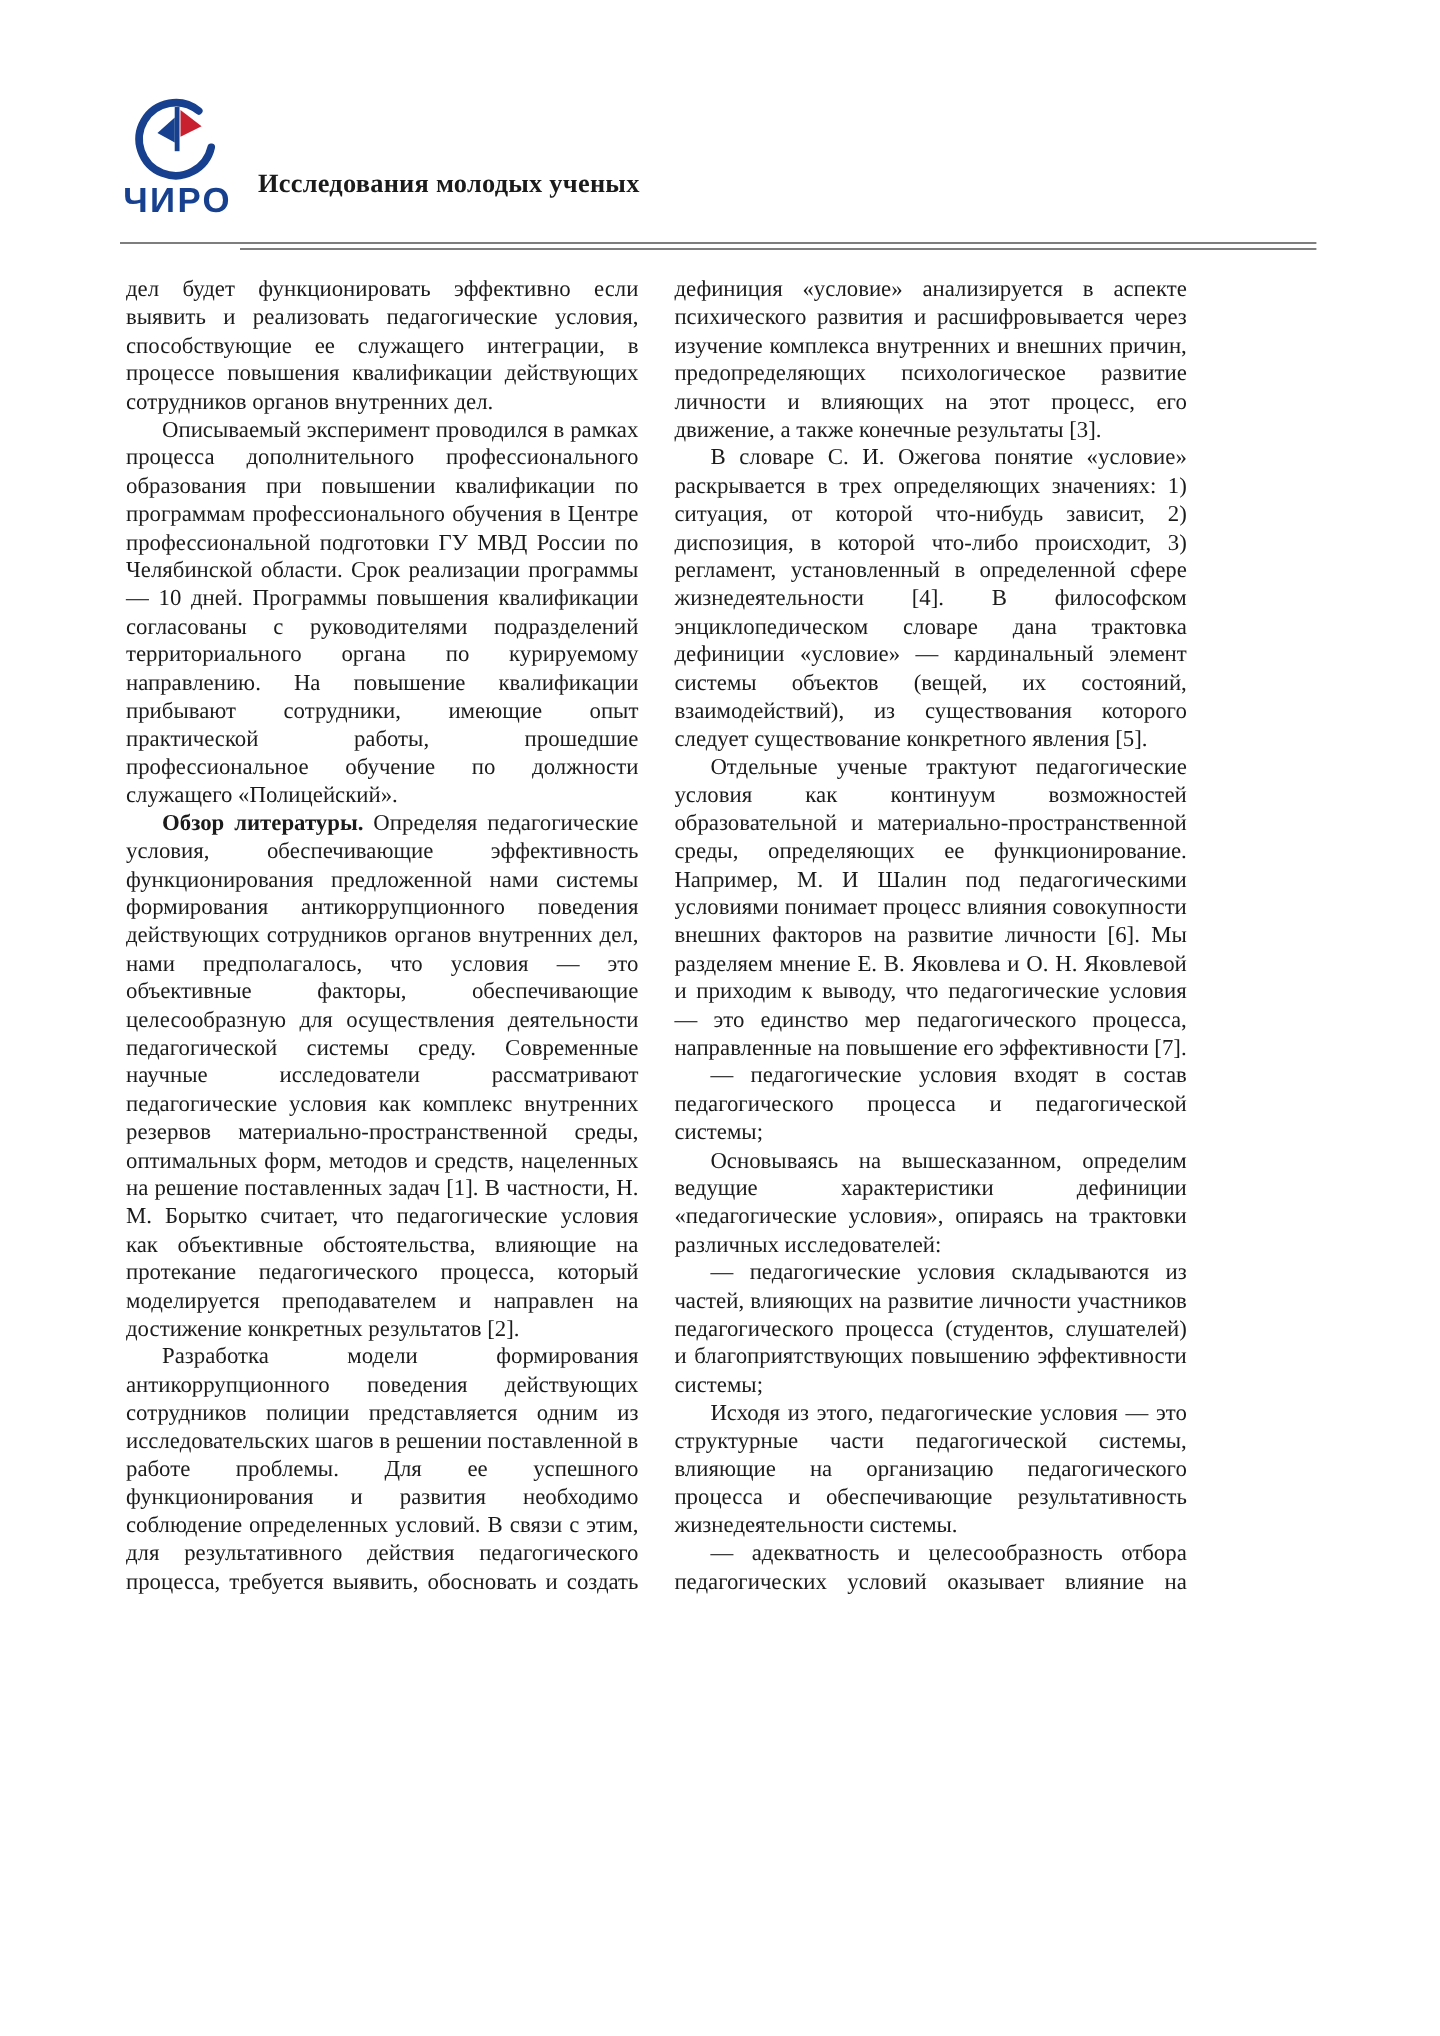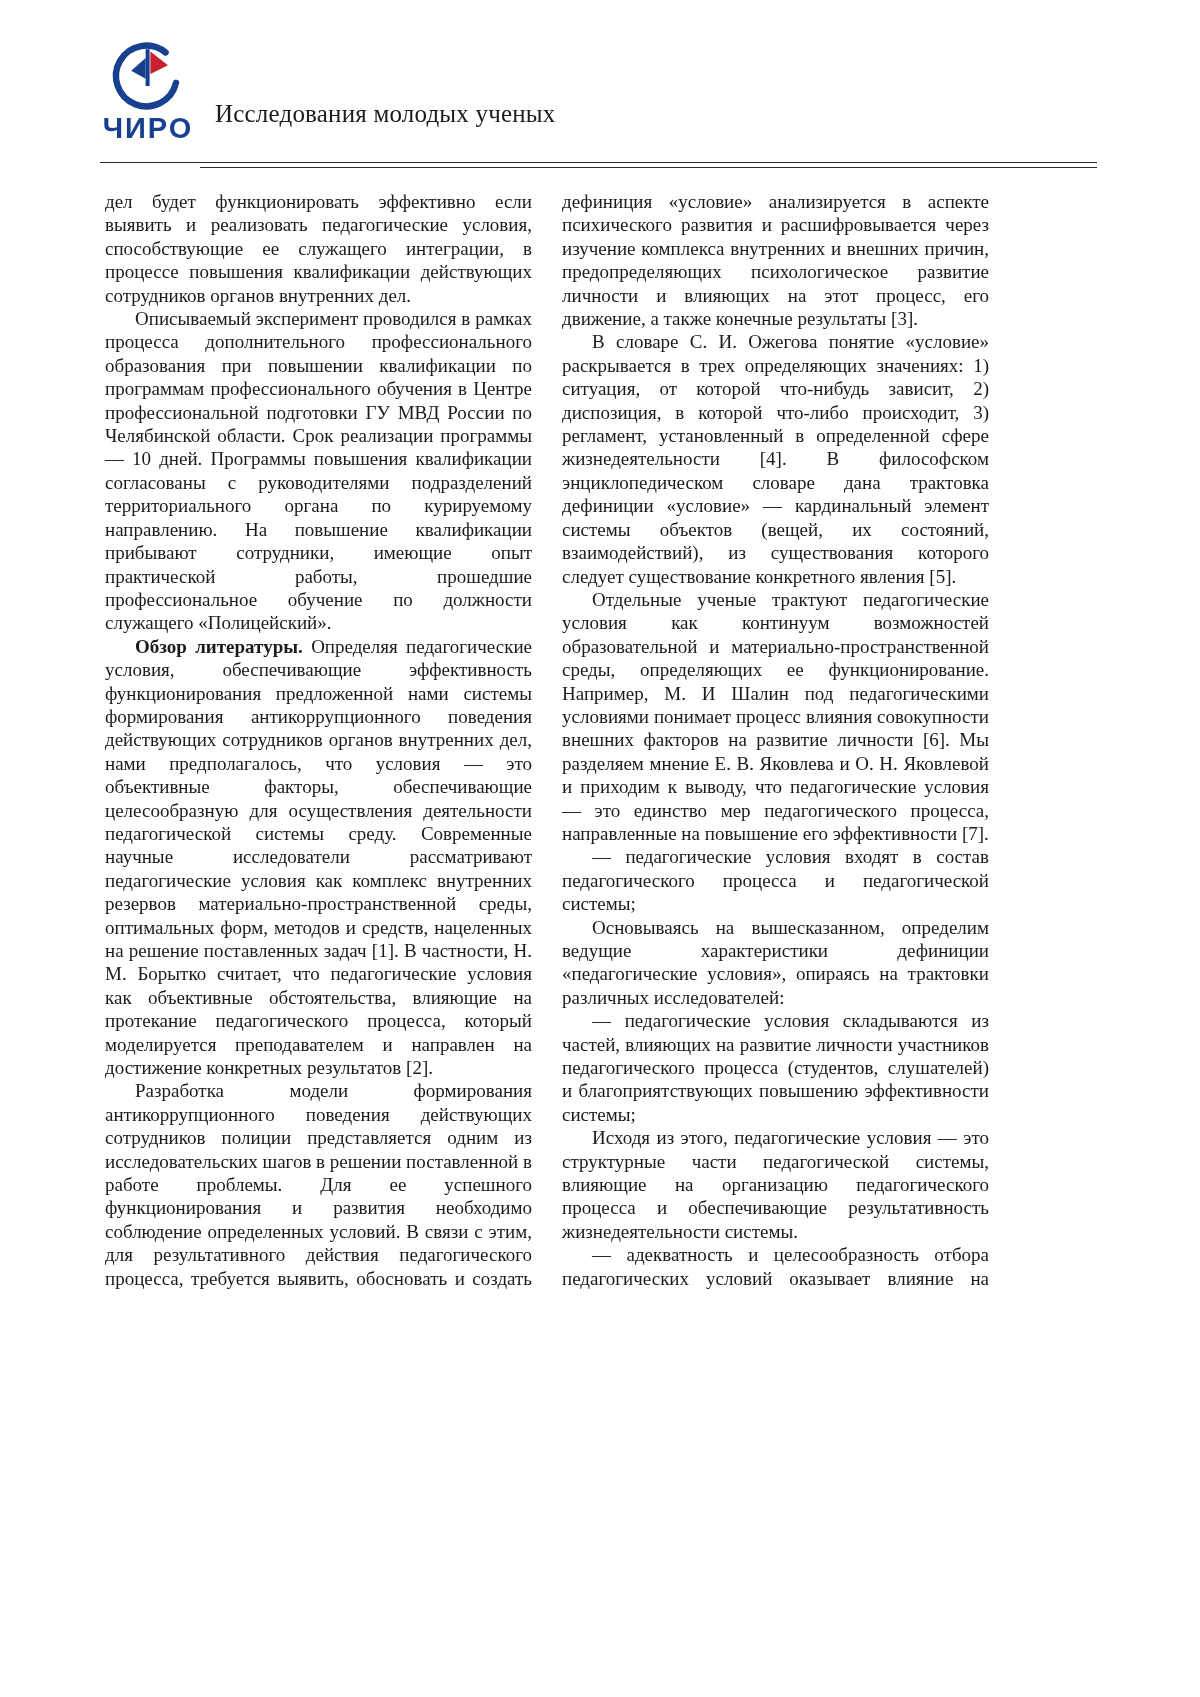--- a/index.html
+++ b/index.html
@@ -8,38 +8,39 @@
     --text:#1b1b1b;
   }
   html,body{margin:0;padding:0;background:#ffffff;}
   .page{
     position:relative;
     width:1200px;height:1291px;
     background:#ffffff;
     font-family:"Liberation Serif", serif;
     color:var(--text);
     overflow:hidden;
+    margin-top:40px;
   }
   
   .logo{
     position:absolute;left:98px;top:38px;width:100px;
     text-align:center;
   }
   .logo svg{display:block;margin:0 auto;}
   .logo-text{
     margin-top:-6px;
     font-family:"Liberation Sans", sans-serif;
     font-weight:bold;
     font-size:29px;
     letter-spacing:2px;
     color:var(--logo-blue);
   }
   .section-title{
     position:absolute;left:215px;top:100px;
-    font-size:25px;font-weight:normal;
+    font-size:22px;font-weight:bold;
     letter-spacing:.2px;
   }
   .header-rule-1{
     position:absolute;top:162px;left:100px;width:997px;height:0;
     border-top:1.5px solid #2a2a2a;
   }
   .header-rule-2{
     position:absolute;top:167px;left:200px;width:897px;height:0;
     border-top:1.5px solid #2a2a2a;
   }

